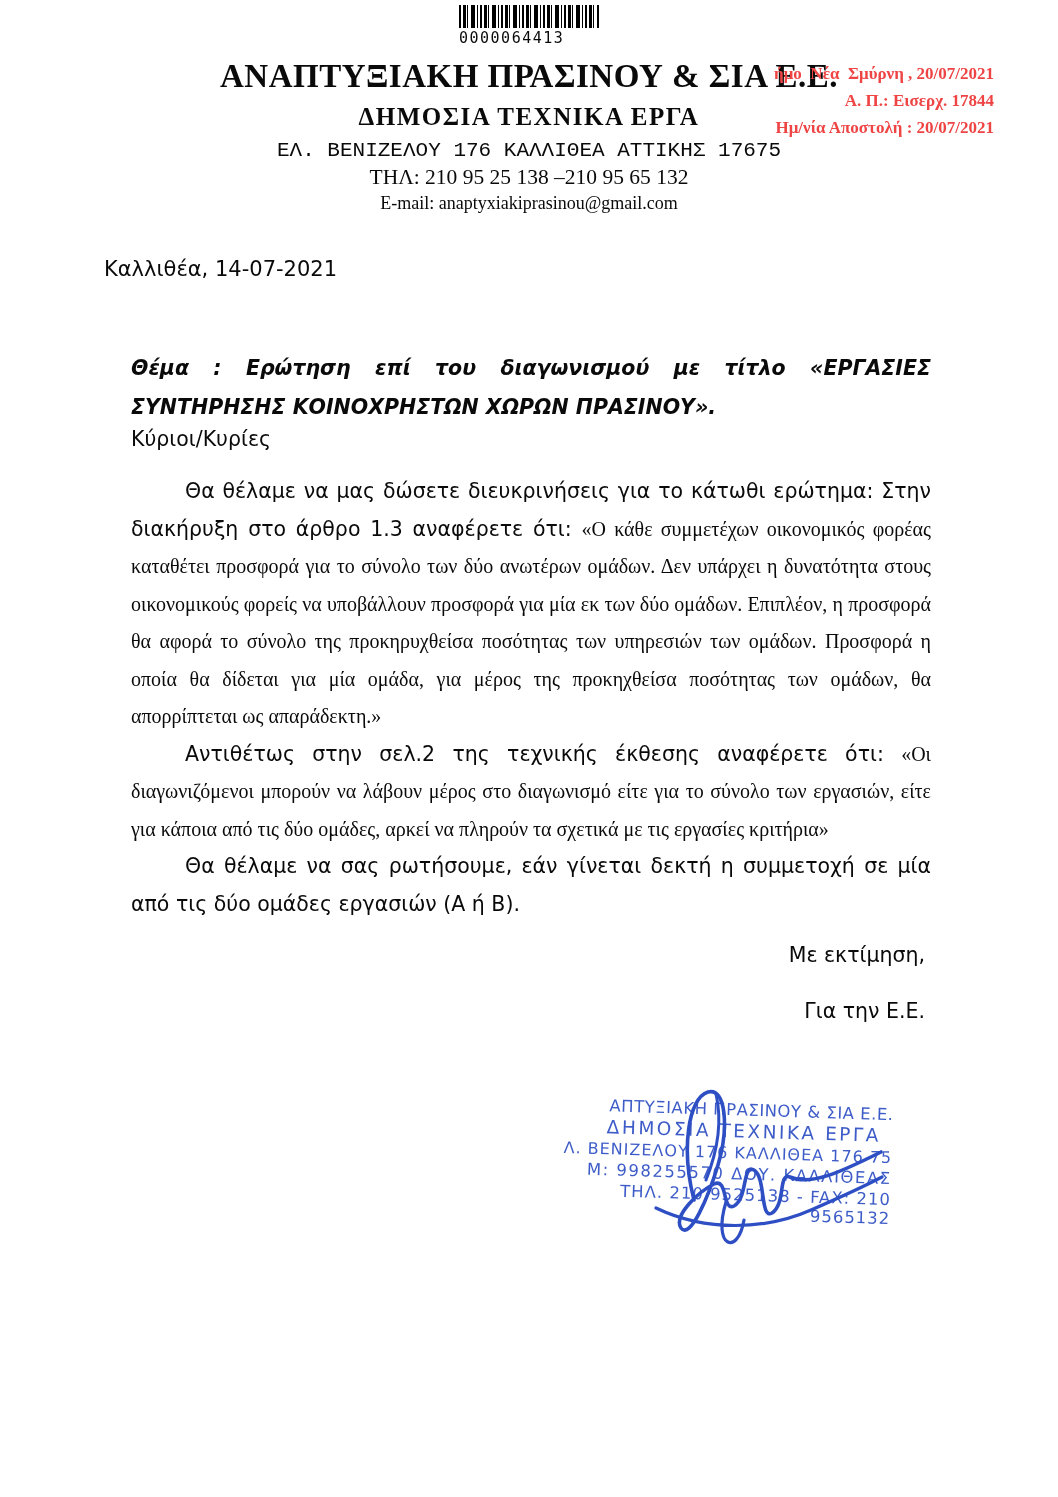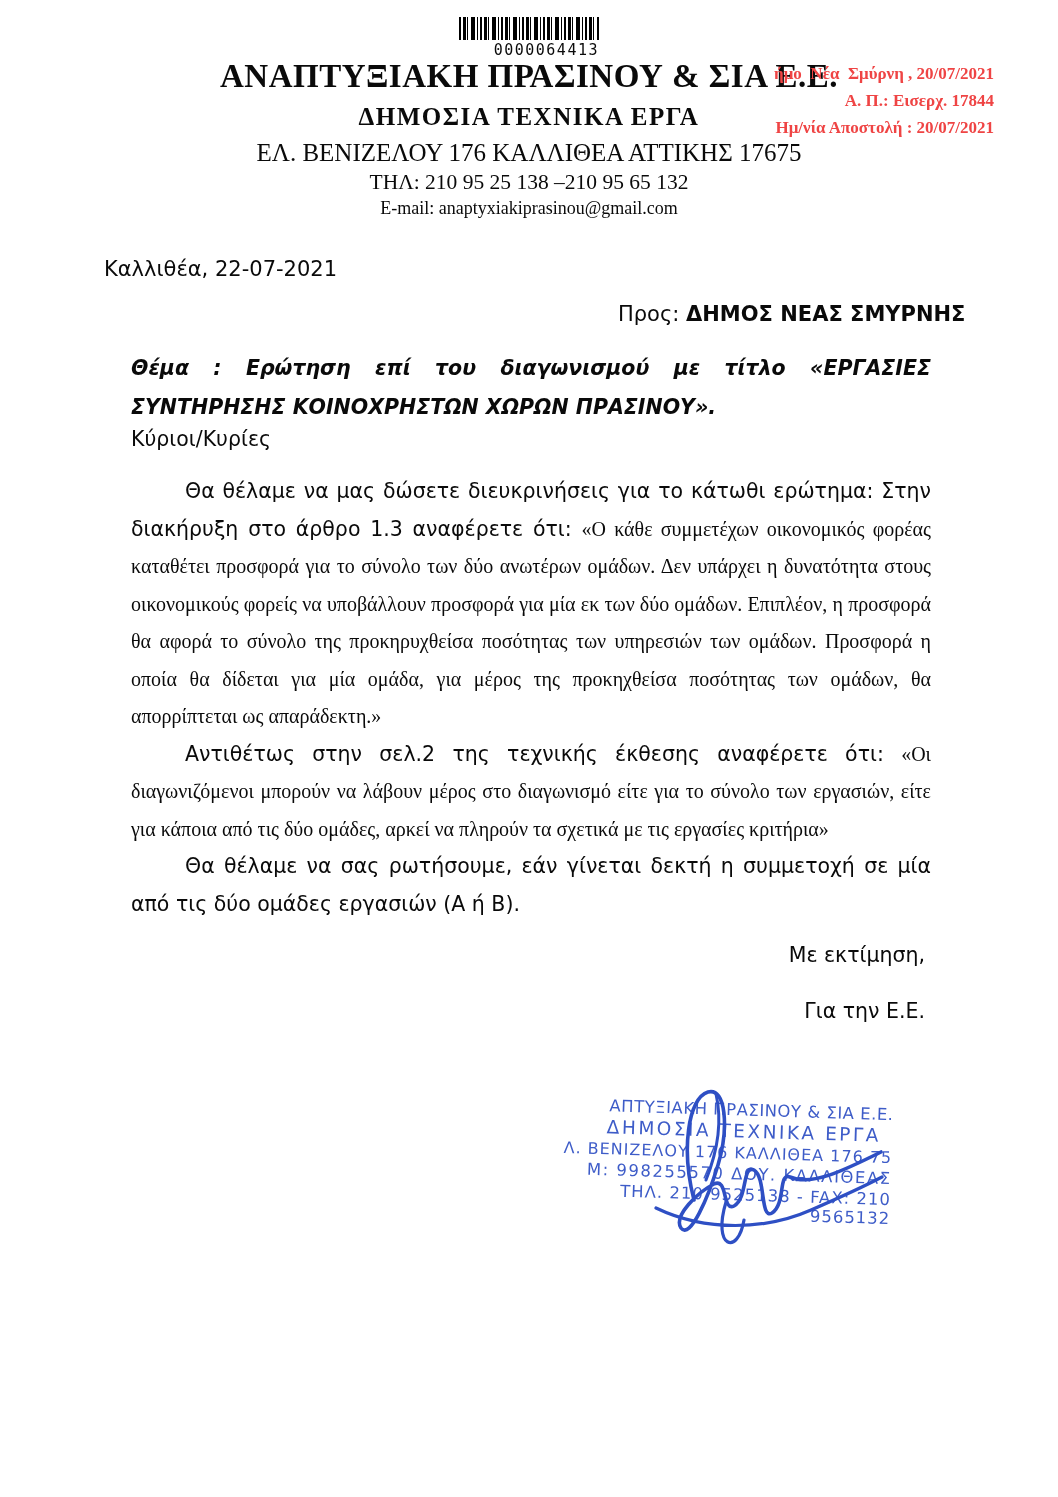--- a/index.html
+++ b/index.html
@@ -2,35 +2,35 @@
 <html lang="el"><head>
 <meta charset="utf-8">
 <style>
   html,body { margin:0; padding:0; background:#ffffff; }
   .page {
     position:relative; width:1058px; height:1497px; background:#ffffff;
     font-family:"DejaVu Sans", sans-serif; color:#0a0a0a; overflow:hidden;
   }
 
   
-  .barcode-wrap { position:absolute; top:17px; left:50%; transform:translateX(-50%); text-align:right; }
+  .barcode-wrap { position:absolute; top:5px; left:50%; transform:translateX(-50%); text-align:left; }
   .barcode-bars {
     width:140px; height:23px; margin:0 auto;
     background:repeating-linear-gradient(90deg,
       #000 0 2px,#fff 2px 4px,#000 4px 7px,#fff 7px 8px,#000 8px 9px,
       #fff 9px 12px,#000 12px 16px,#fff 16px 18px,#000 18px 19px,#fff 19px 21px);
   }
   .barcode-number { font-family:"DejaVu Sans Mono", monospace; font-size:15px; letter-spacing:1.5px; margin-top:1px; }
 
   
   .letterhead { position:absolute; top:58px; left:0; width:100%; text-align:center;
                 font-family:"Liberation Serif", serif; z-index:1; }
   .lh-name  { font-size:33px; font-weight:bold; letter-spacing:.5px; }
   .lh-dept  { font-size:25px; font-weight:bold; letter-spacing:1.5px; margin-top:8px; }
-  .lh-addr  { font-size:25px; margin-top:8px; }
+  .lh-addr  { font-size:21px; margin-top:8px;font-family:Liberation Mono, monospace; }
   .lh-phone { font-size:21.5px; margin-top:3px;text-align:center; }
   .lh-email { font-size:18px; margin-top:3px; }
 
   
   .registry { position:absolute; top:60px; right:64px; z-index:2; text-align:right;
               font-family:"Liberation Serif", serif; font-weight:bold; font-size:17px;
               line-height:27px; color:#ef4444; }
   .registry div { white-space:pre; }
 
   .dateline  { position:absolute; top:257px; left:104px; font-size:21px; }
@@ -77,23 +77,22 @@
     <div class="lh-phone">ΤΗΛ: 210 95 25 138 –210 95 65 132</div>
     <div class="lh-email">E-mail: anaptyxiakiprasinou@gmail.com</div>
   </div>
 
   <div class="registry">
     <div>ήμο  Νέα  Σμύρνη , 20/07/2021</div>
     <div>Α. Π.: Εισερχ. 17844</div>
     <div>Ημ/νία Αποστολή : 20/07/2021</div>
   </div>
 
-  <div class="dateline">Καλλιθέα, 22-07-2021</div>
+  <div class="dateline">Καλλιθέα, 14-07-2021</div>
 
-  <div class="recipient"><span>Προς: </span><span class="bold">ΔΗΜΟΣ ΝΕΑΣ ΣΜΥΡΝΗΣ</span></div>
 
   <div class="body">
     <div class="subject">Θέμα : Ερώτηση επί του διαγωνισμού με τίτλο «ΕΡΓΑΣΙΕΣ ΣΥΝΤΗΡΗΣΗΣ ΚΟΙΝΟΧΡΗΣΤΩΝ ΧΩΡΩΝ ΠΡΑΣΙΝΟΥ».</div>
     <div class="salutation">Κύριοι/Κυρίες</div>
 
     <p class="para first"><span>Θα θέλαμε να μας δώσετε διευκρινήσεις για το κάτωθι ερώτημα: Στην διακήρυξη στο άρθρο 1.3 αναφέρετε ότι: </span><span class="quote">«Ο κάθε συμμετέχων οικονομικός φορέας καταθέτει προσφορά για το σύνολο των δύο ανωτέρων ομάδων. Δεν υπάρχει η δυνατότητα στους οικονομικούς φορείς να υποβάλλουν προσφορά για μία εκ των δύο ομάδων. Επιπλέον, η προσφορά θα αφορά το σύνολο της προκηρυχθείσα ποσότητας των υπηρεσιών των ομάδων. Προσφορά η οποία θα δίδεται για μία ομάδα, για μέρος της προκηχθείσα ποσότητας των ομάδων, θα απορρίπτεται ως απαράδεκτη.»</span></p>
 
     <p class="para"><span>Αντιθέτως στην σελ.2 της τεχνικής έκθεσης αναφέρετε ότι:  </span><span class="quote">«Οι διαγωνιζόμενοι μπορούν να λάβουν μέρος στο διαγωνισμό είτε για το σύνολο των εργασιών, είτε για κάποια από τις δύο ομάδες, αρκεί να πληρούν τα σχετικά με τις εργασίες κριτήρια»</span></p>
 
     <p class="para">Θα θέλαμε να σας ρωτήσουμε, εάν γίνεται δεκτή η συμμετοχή σε μία από τις δύο ομάδες εργασιών (Α ή Β).</p>

